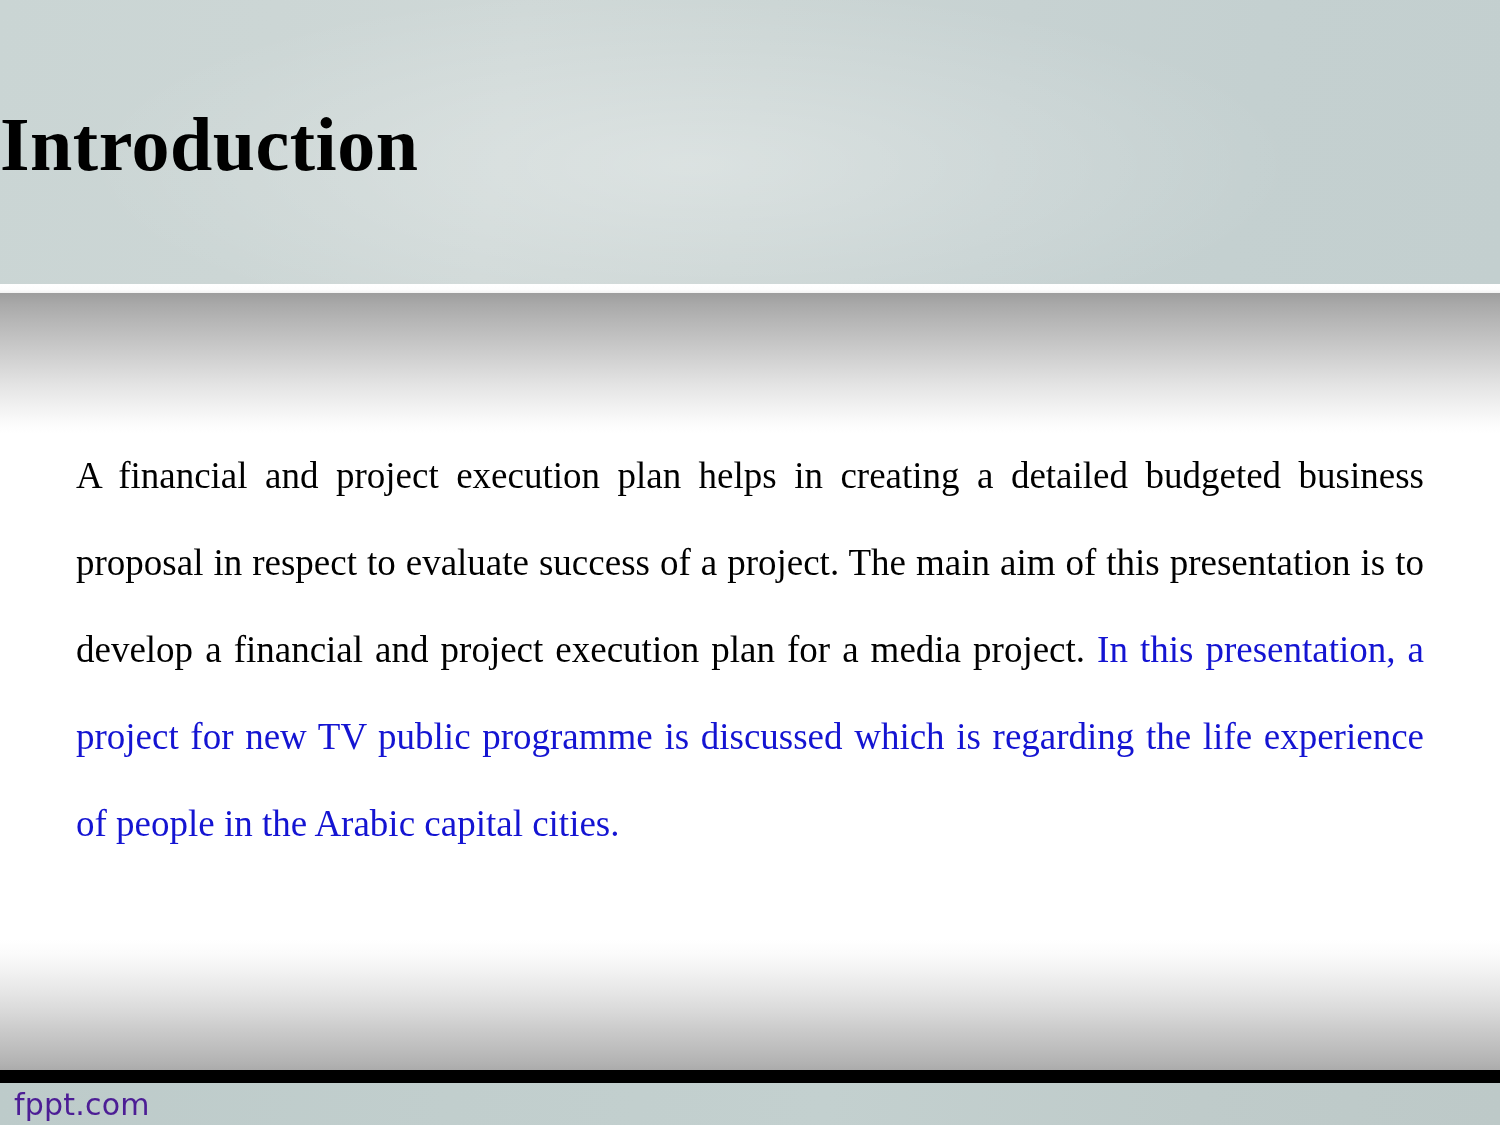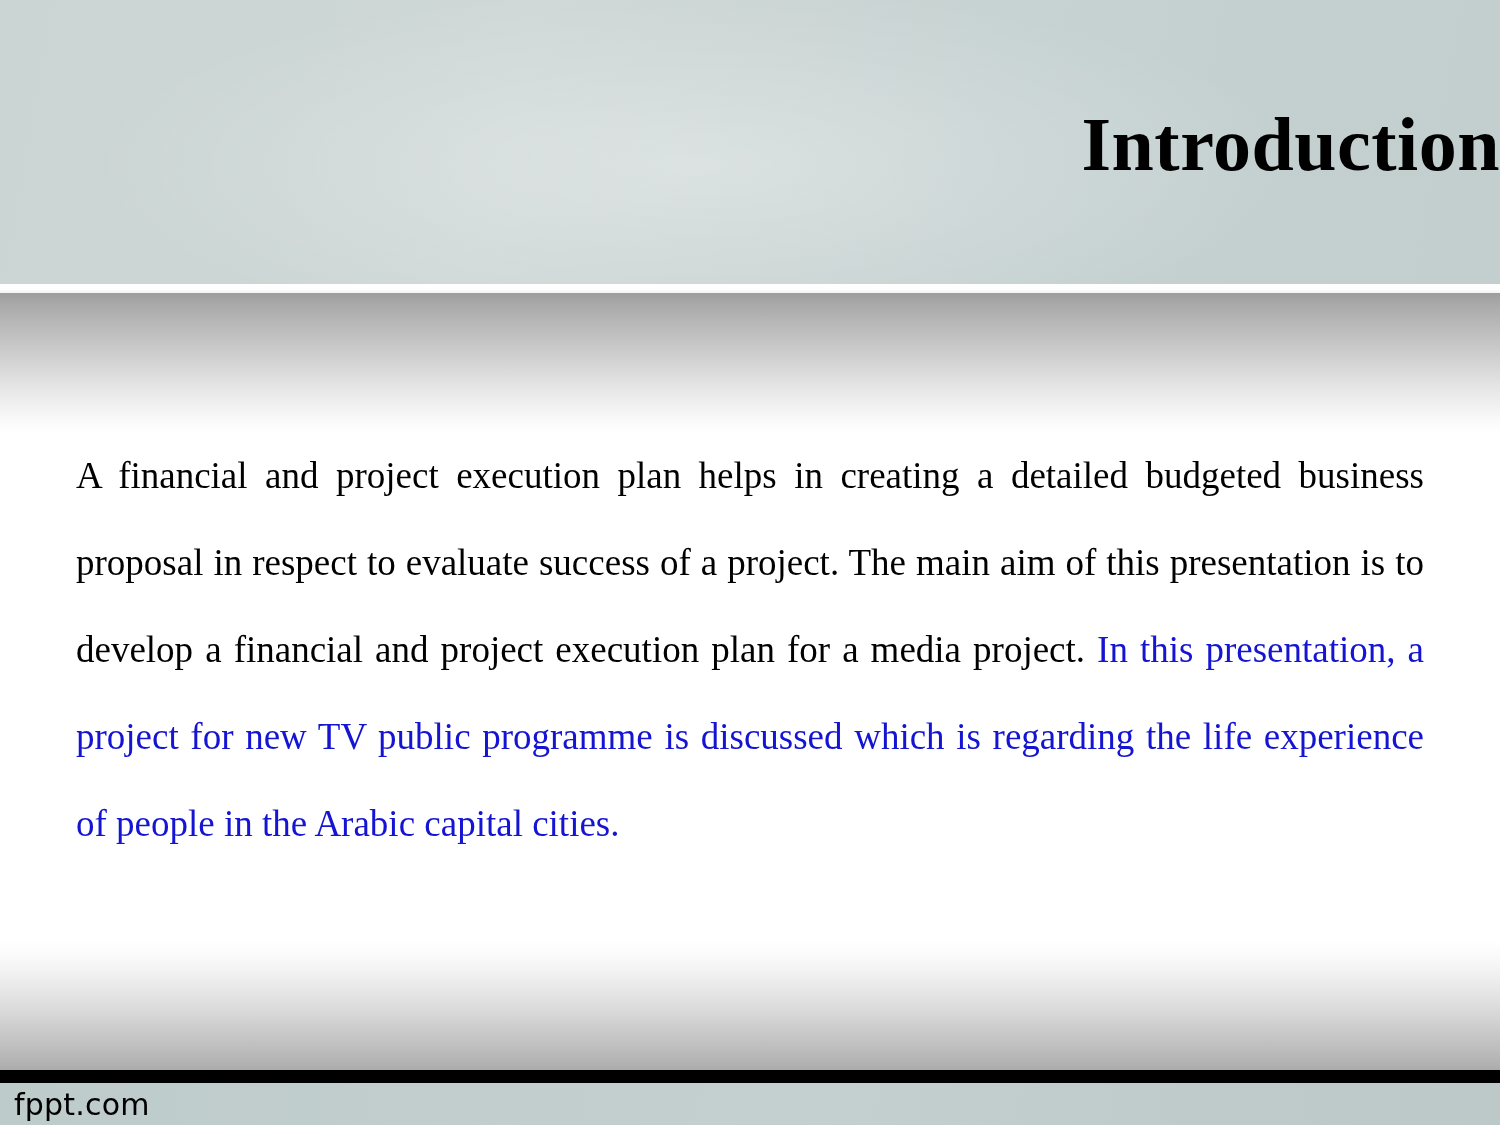--- a/index.html
+++ b/index.html
@@ -51,21 +51,21 @@
         rgba(255,255,255,0.12) 45%,
         rgba(255,255,255,0.0) 78%);
     pointer-events: none;
   }
 
   .slide-title {
     position: absolute;
     left: 0;
     top: 96px;
     width: 1500px;
-    text-align: right;
+    text-align: left;
     font-family: "Liberation Serif", "DejaVu Serif", serif;
     font-weight: bold;
     font-size: 76px;
     line-height: 96px;
     color: #000000;
     letter-spacing: 0.5px;
   }
 
   
   .header-gap {
@@ -156,21 +156,21 @@
       #bdc9c8 100%);
   }
 
   .footer-watermark {
     position: absolute;
     left: 14px;
     top: 1087px;
     font-family: "DejaVu Sans", "Liberation Sans", sans-serif;
     font-size: 30px;
     line-height: 36px;
-    color: #000000;
+    color: #4c1d95;
     letter-spacing: 0.2px;
   }
 </style>
 </head>
 <body>
 
 <div class="slide">
 
   <div class="header-band"></div>
   <div class="header-sheen"></div>

